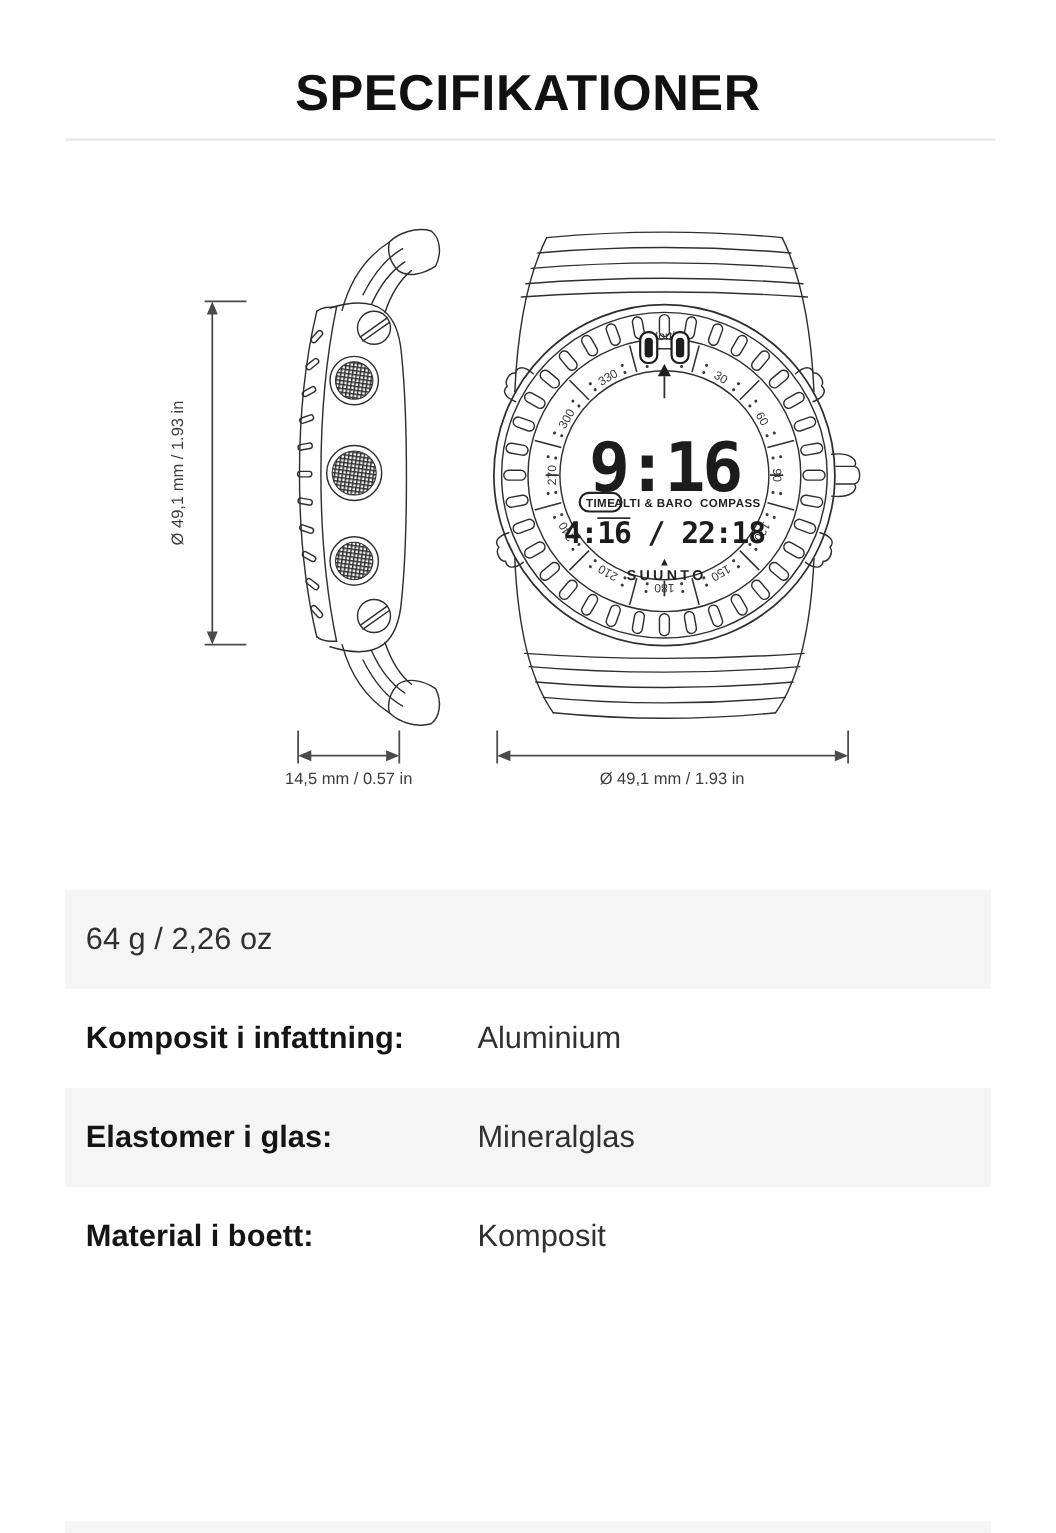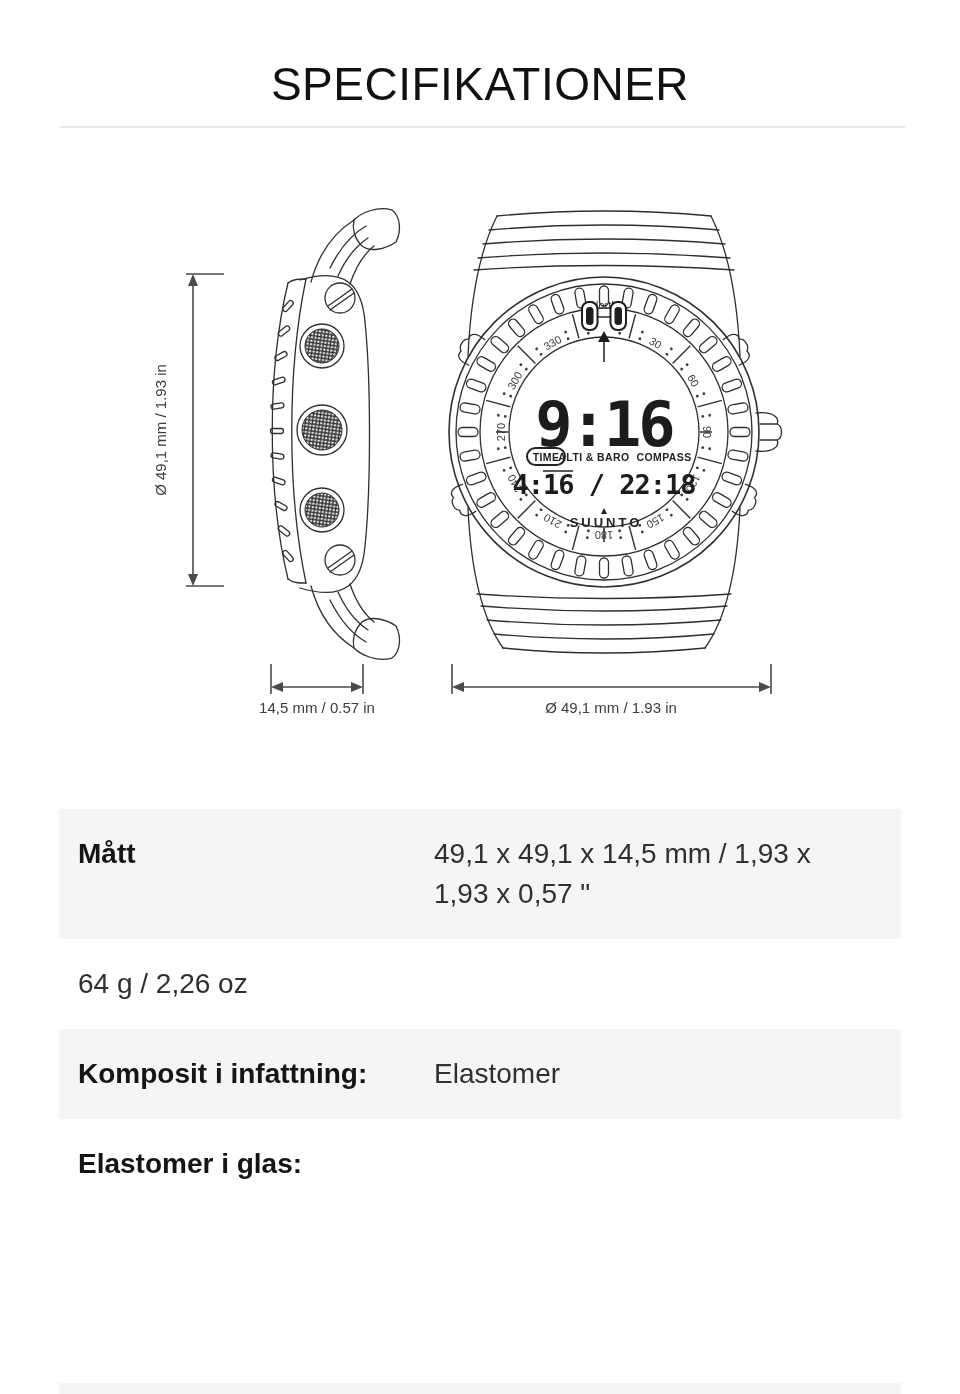--- a/index.html
+++ b/index.html
@@ -1,19 +1,19 @@
 <!DOCTYPE html>
 <html><head>
 <meta charset="utf-8">
 <style>
   html,body{margin:0;padding:0;background:#fff;}
   body{width:960px;height:1394px;position:relative;overflow:hidden;
        font-family:"Liberation Sans",sans-serif;-webkit-font-smoothing:antialiased;}
   .page-title{position:absolute;top:26px;left:0;width:960px;text-align:center;
-       font-size:46px;font-weight:400;letter-spacing:.5px;color:#111;}
+       font-size:46px;font-weight:700;letter-spacing:.5px;color:#111;}
   .divider{position:absolute;top:126px;left:60px;width:845px;height:0;
        border-top:2px solid #e7e7e7;}
   .drawing{position:absolute;top:170px;left:0;width:960px;height:570px;}
   .drawing svg{display:block;}
   
   .ln{fill:none;stroke:#2f2f2f;stroke-width:1.3;stroke-linecap:round;stroke-linejoin:round;}
   .ln2{fill:none;stroke:#2f2f2f;stroke-width:1.6;}
   .dim{stroke:#4a4a4a;stroke-width:1.6;fill:none;}
   .dimfill{fill:#4a4a4a;stroke:none;}
   .dimtext{fill:#3c3c3c;font-size:15px;font-weight:400;}
@@ -288,33 +288,34 @@
   <g>
     <path class="dim" d="M452,494 V524 M771,494 V524 M457,517 H766"></path>
     <polygon class="dimfill" points="452,517 464,512 464,522"></polygon>
     <polygon class="dimfill" points="771,517 759,512 759,522"></polygon>
     <text class="dimtext" x="611" y="543" text-anchor="middle">Ø 49,1 mm / 1.93 in</text>
   </g>
 </svg>
 </div>
 
 <div class="spec-table" id="spec-table">
-  <div class="spec-row">
-    <div class="spec-label">Mått</div>
-    <div class="spec-value">49,1 x 49,1 x 14,5 mm / 1,93 x 1,93 x 0,57 "</div>
-  </div>
 
   <div class="spec-row">
     <div class="spec-value">64 g / 2,26 oz</div>
   </div>
 
   <div class="spec-row">
     <div class="spec-label">Komposit i infattning:</div>
-    <div class="spec-value">Elastomer</div>
+    <div class="spec-value">Aluminium</div>
   </div>
 
   <div class="spec-row">
     <div class="spec-label">Elastomer i glas:</div>
+    <div class="spec-value">Mineralglas</div>
   </div>
 
+  <div class="spec-row">
+    <div class="spec-label">Material i boett:</div>
+    <div class="spec-value">Komposit</div>
+  </div>
 
 </div>
 <div class="row-sliver"></div>
 
 </body></html>

